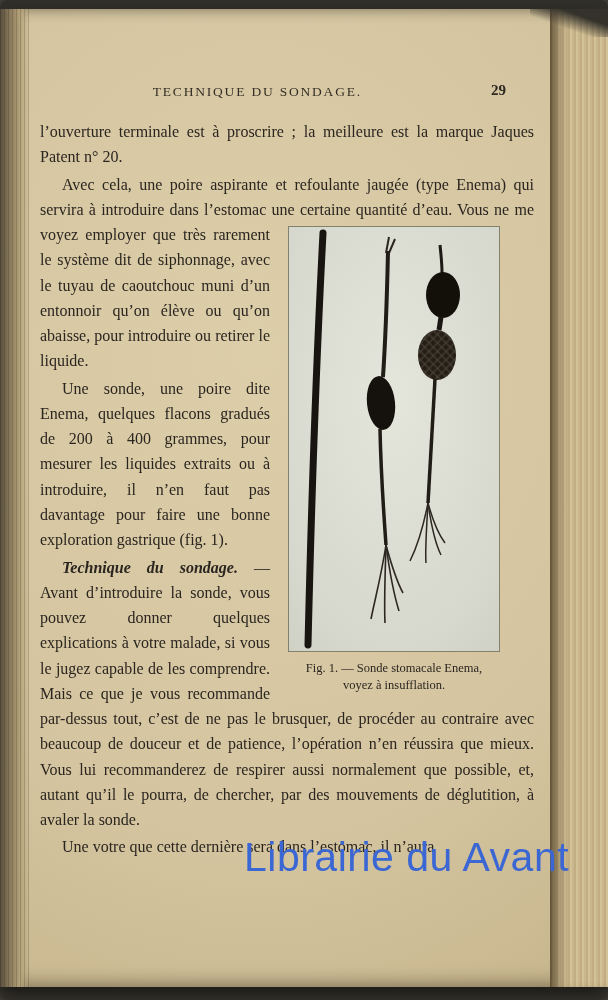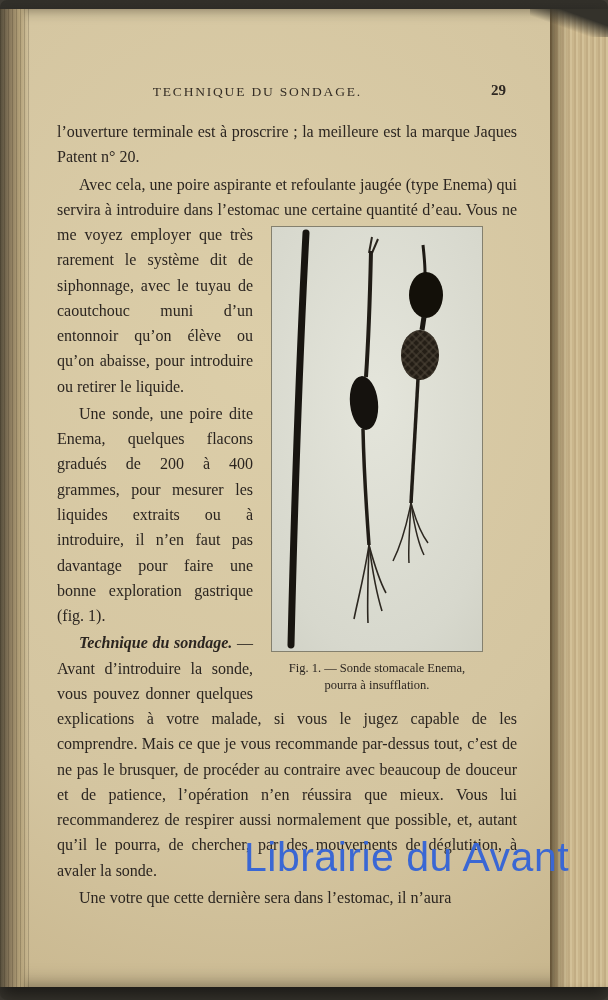--- a/index.html
+++ b/index.html
@@ -44,21 +44,21 @@
   .content{
     position:relative;margin:0 74px 0 40px;padding-top:70px;
     color:#2b2520;font-size:16px;line-height:1.58;text-align:justify;
   }
   .header{position:relative;height:34px;margin-bottom:6px;}
   .running-title{
     position:absolute;left:44%;transform:translateX(-50%);top:2px;
     font-size:13.5px;letter-spacing:1.8px;white-space:nowrap;color:#342d25;
   }
   .page-number{position:absolute;right:28px;top:0;font-size:15px;font-weight:bold;color:#2e2822;}
-  .content p{margin:0 17px 2px;text-indent:22px;}
+  .content p{margin:0 0 2px;text-indent:22px;}
   .content p.noindent{text-indent:0;}
   .lead{font-style:italic;font-weight:600;}
   
   .fig{
     float:right;width:224px;margin:4px 28px 6px 12px;
     text-indent:0;text-align:center;
   }
   .fig-photo{
     display:block;width:210px;height:424px;margin:0 auto;
     background:radial-gradient(105% 100% at 50% 40%, #e4e5db 0%, #d7d8cd 60%, #c7c8bb 100%);
@@ -129,21 +129,21 @@
               <g stroke="#2c2720" stroke-width="1.5" fill="none">
                 <path d="M 139 276 C 133 306, 127 322, 121 334"></path>
                 <path d="M 139 276 C 137 308, 136 324, 137 336"></path>
                 <path d="M 139 276 C 143 304, 147 318, 152 328"></path>
                 <path d="M 139 276 C 145 298, 150 308, 156 316"></path>
               </g>
             </svg>
           </span>
           <span class="fig-cap">
             <span class="capline">Fig. 1. — Sonde stomacale Enema,</span>
-            <span class="capline">pourra à insufflation.</span>
+            <span class="capline">voyez à insufflation.</span>
           </span>
         </span>
         <span>me voyez employer que très rarement le système dit de siphonnage, avec le tuyau de caoutchouc muni d’un entonnoir qu’on élève ou qu’on abaisse, pour introduire ou retirer le liquide.</span>
       </p>
 
       <p>
         <span>Une sonde, une poire dite Enema, quelques flacons gradués de 200 à 400 grammes, pour mesurer les liquides extraits ou à introduire, il n’en faut pas davantage pour faire une bonne exploration gastrique (fig. 1).</span>
       </p>
 
       <p>

